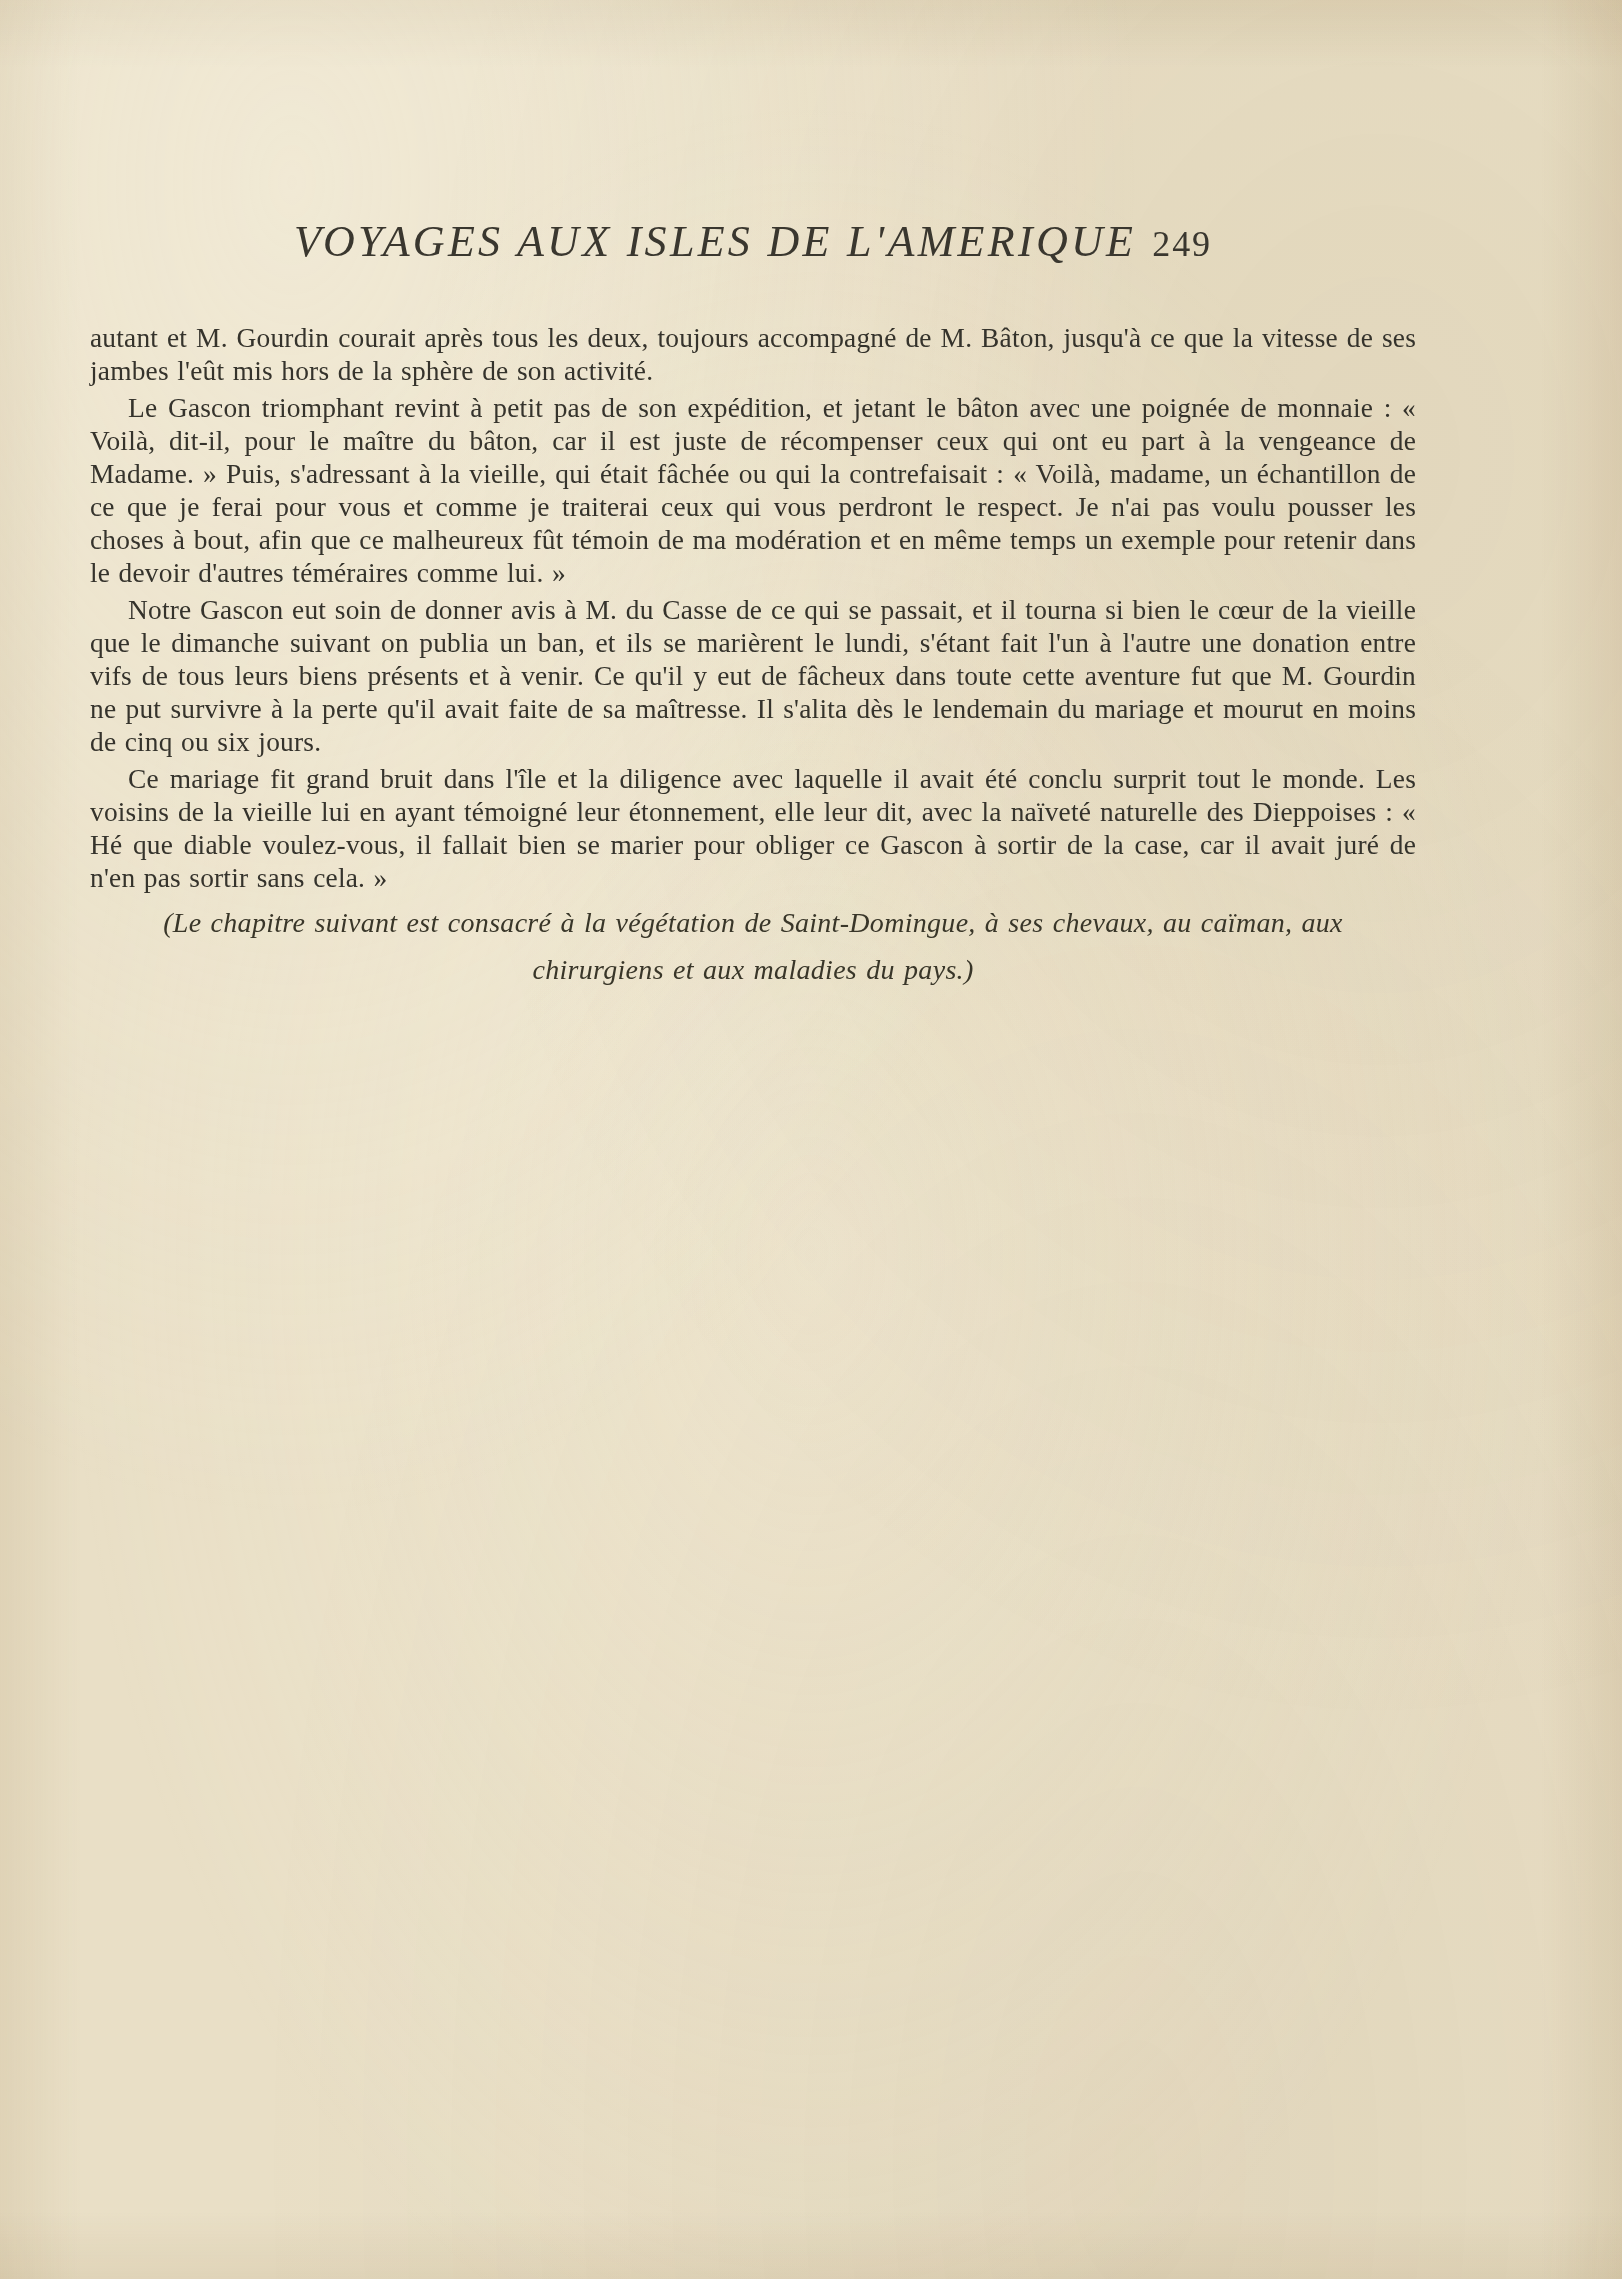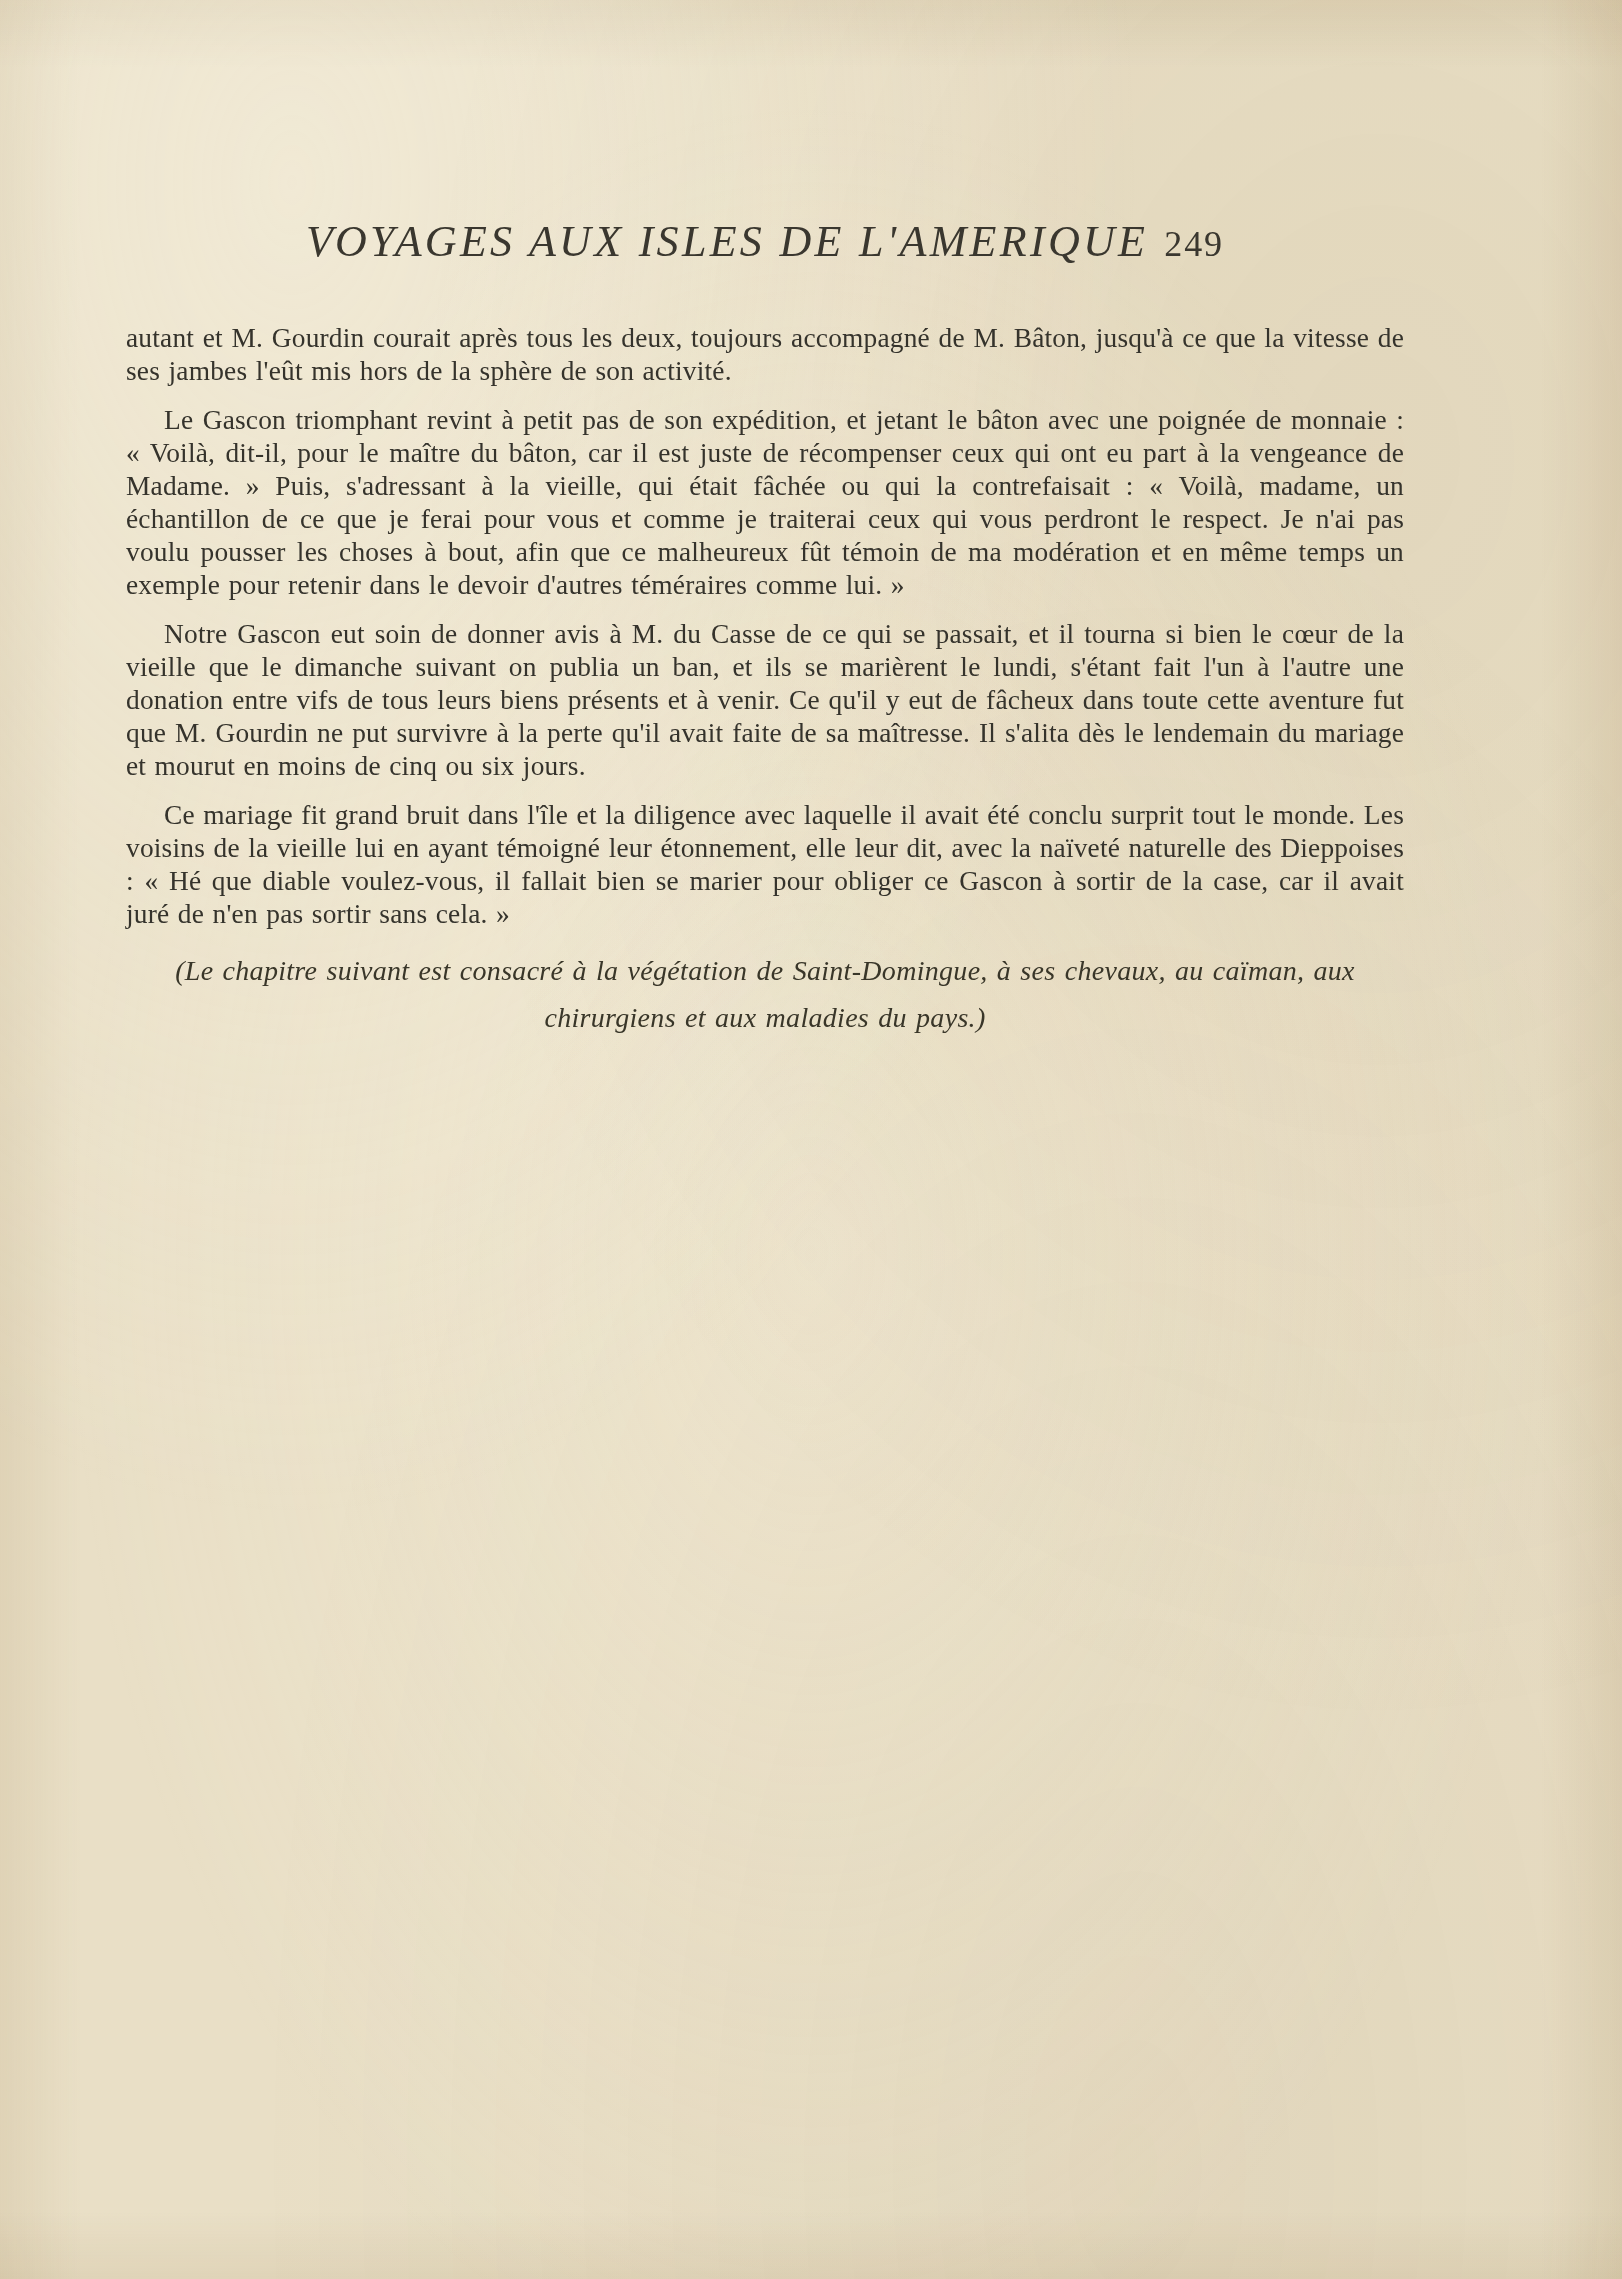--- a/index.html
+++ b/index.html
@@ -18,21 +18,21 @@
       radial-gradient(ellipse at 70% 95%, rgba(130, 100, 55, 0.08), rgba(0,0,0,0) 55%),
       linear-gradient(90deg, rgba(150, 120, 70, 0.12), rgba(0,0,0,0) 5%, rgba(0,0,0,0) 95%, rgba(150, 120, 70, 0.14)),
       linear-gradient(180deg, rgba(140, 110, 60, 0.12), rgba(0,0,0,0) 3%, rgba(0,0,0,0) 97%, rgba(140, 110, 60, 0.10));
     font-family: "Liberation Serif", "DejaVu Serif", serif;
     color: #35332c;
   }
   .page {
     box-sizing: border-box;
     width: 100%;
     height: 100%;
-    padding: 216px 203px 0 110px;
+    padding: 216px 203px 0 86px;
   }
   .page-header {
     display: flex;
     justify-content: center;
     align-items: baseline;
     margin-bottom: 55px;
     white-space: nowrap;
   }
   .running-title {
     font-style: italic;
@@ -47,21 +47,21 @@
     color: #3a372f;
   }
   .text-block {
     font-size: 27.4px;
     line-height: 33px;
     text-align: justify;
     letter-spacing: 0.2px;
     word-spacing: 1.4px;
   }
   .text-block p {
-    margin: 16px;
+    margin: 4px;
   }
   .text-block p.indent {
     text-indent: 38px;
   }
   .closing-note {
     margin-top: 70px;
     font-style: italic;
     font-size: 28px;
     line-height: 47px;
     text-align: center;

